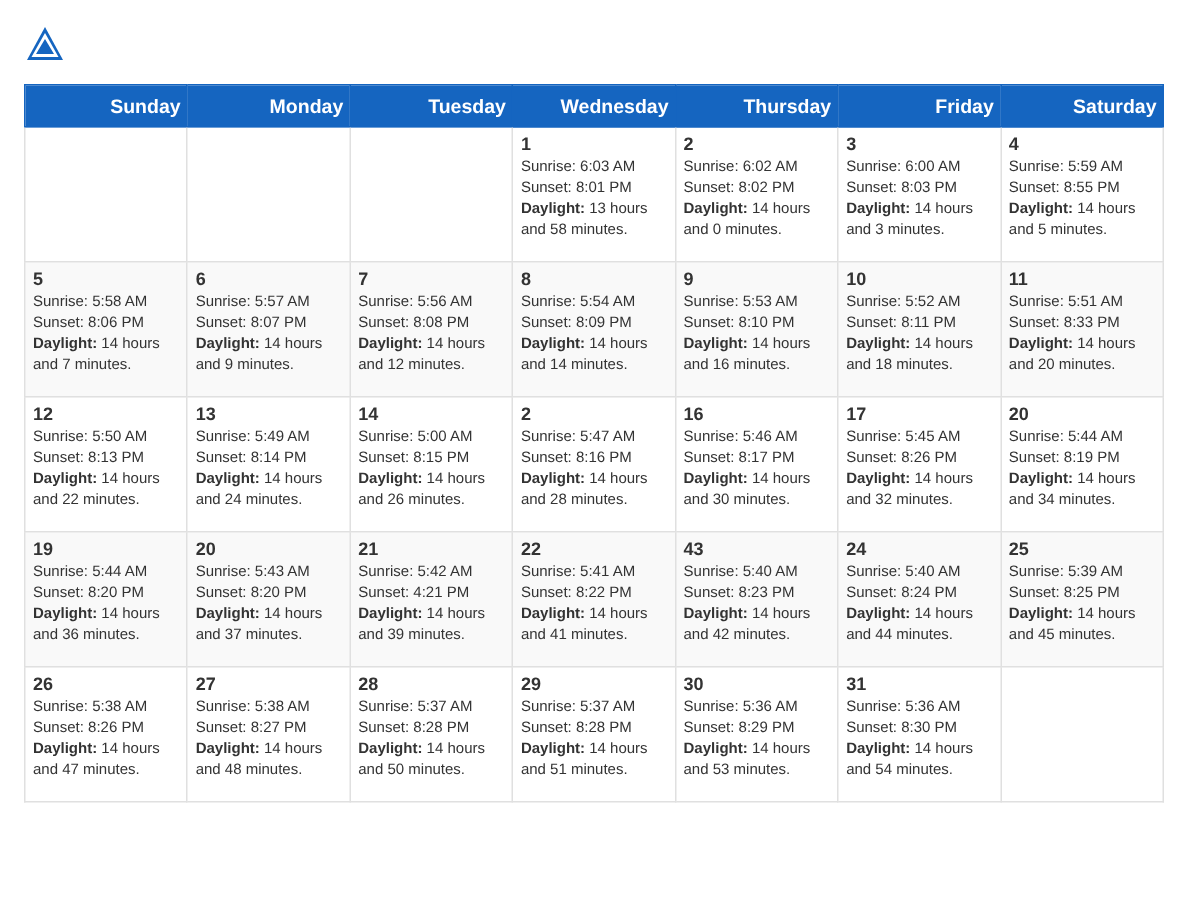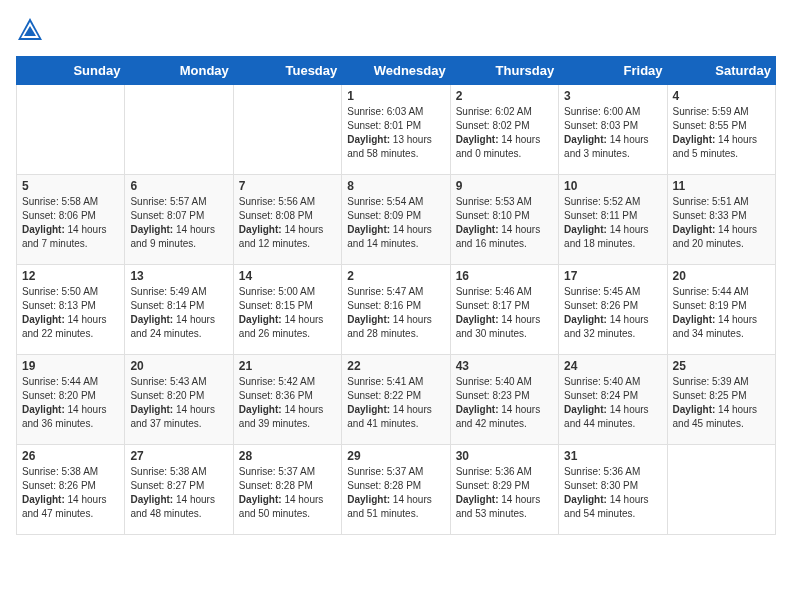--- a/index.html
+++ b/index.html
@@ -291,21 +291,21 @@
           <div class="day-info">
             <div>Sunrise: 5:43 AM</div>
             <div>Sunset: 8:20 PM</div>
             <div><span style="font-weight: bold;">Daylight: </span>14 hours and 37 minutes.</div>
           </div>
         </td>
         <td>
           <span class="day-num">21</span>
           <div class="day-info">
             <div>Sunrise: 5:42 AM</div>
-            <div>Sunset: 8:36 PM</div>
+            <div>Sunset: 4:21 PM</div>
             <div><span style="font-weight: bold;">Daylight: </span>14 hours and 39 minutes.</div>
           </div>
         </td>
         <td>
           <span class="day-num">22</span>
           <div class="day-info">
             <div>Sunrise: 5:41 AM</div>
             <div>Sunset: 8:22 PM</div>
             <div><span style="font-weight: bold;">Daylight: </span>14 hours and 41 minutes.</div>
           </div>

